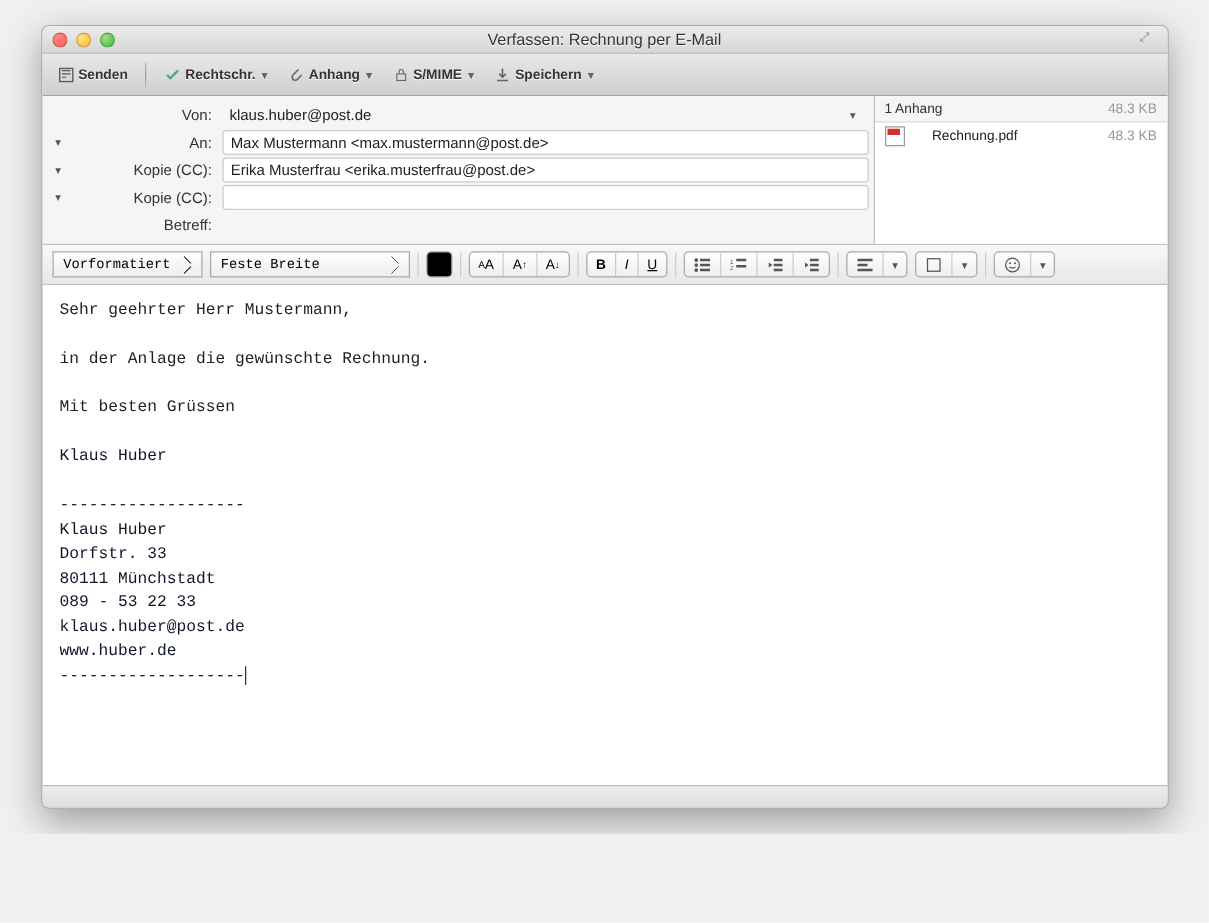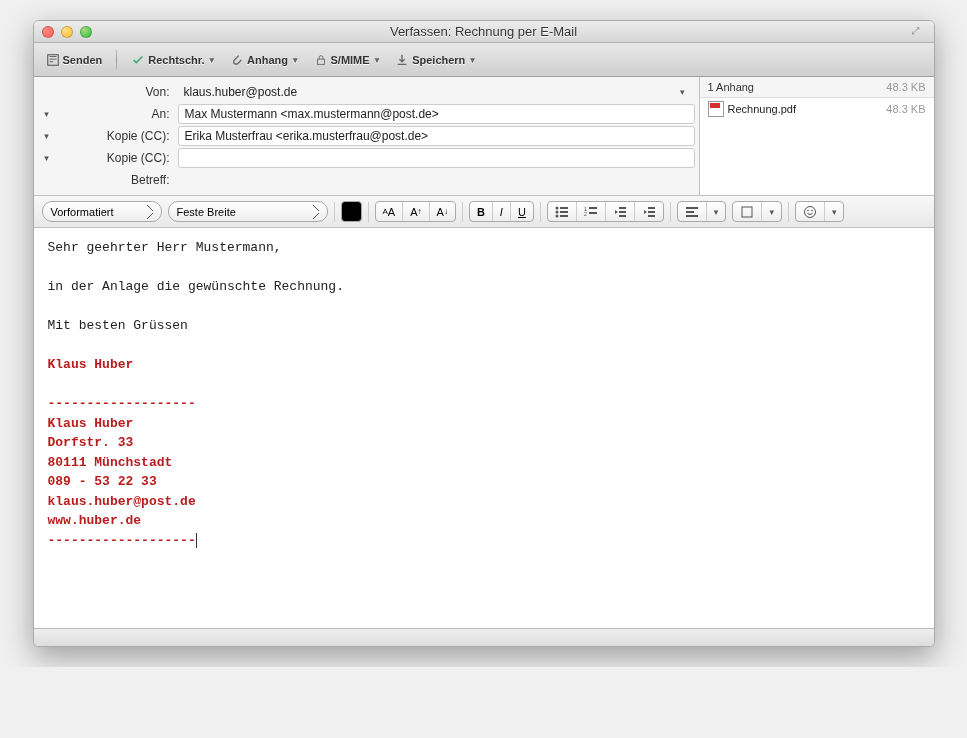--- a/index.html
+++ b/index.html
@@ -129,21 +129,21 @@
     padding: 4px 8px;
     background: #f5f5f5;
     border-bottom: 1px solid #ddd;
     color: #333;
   }
   .att-size { color: #999; }
   .att-item {
     display: flex;
     align-items: center;
     padding: 3px 8px;
-    gap: 4px;
+    gap: 22px;
     cursor: pointer;
   }
   .pdf-icon {
     width: 16px; height: 16px;
     background: #fff;
     border: 1px solid #999;
     position: relative;
   }
   .pdf-icon::before {
     content: "";
@@ -159,28 +159,29 @@
     border-bottom: 1px solid #c0c0c0;
     display: flex;
     align-items: center;
     padding: 0 8px;
     gap: 6px;
   }
   .select {
     height: 21px;
     background: linear-gradient(#fff,#eee);
     border: 1px solid #aaa;
-    border-radius: 10px;
+    border-radius: 0;
     padding: 0 18px 0 8px;
     font-size: 11px;
     display: flex;
     align-items: center;
     position: relative;
     cursor: pointer;
     min-width: 120px;
+    font-family: Liberation Mono, monospace;
   }
   .select::after {
     content: "";
     position: absolute;
     right: 4px;
     top: 3px;
     width: 10px; height: 14px;
     background:
       linear-gradient(45deg, transparent 45%, #555 45%, #555 55%, transparent 55%) 0 0/6px 6px no-repeat,
       linear-gradient(-45deg, transparent 45%, #555 45%, #555 55%, transparent 55%) 0 8px/6px 6px no-repeat;
@@ -212,21 +213,21 @@
   .fb-sep { width: 1px; height: 20px; background: #ccc; }
   .body-area {
     padding: 10px 14px;
     min-height: 400px;
     font-family: "Courier New", monospace;
     font-size: 13px;
     line-height: 1.5;
     color: #222;
     white-space: pre-wrap;
   }
-  .sig { color: #b91c1c; font-weight: bold; }
+  .sig { color: #0f172a; }
   .statusbar {
     height: 18px;
     background: linear-gradient(#eee,#ddd);
     border-top: 1px solid #bbb;
   }
   .small-arrow-down { font-size: 9px; color: #555; }
 </style>
 </head>
 <body>
 

